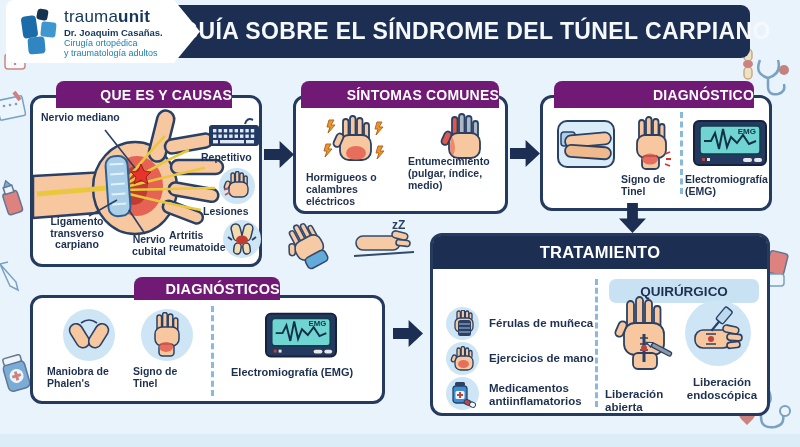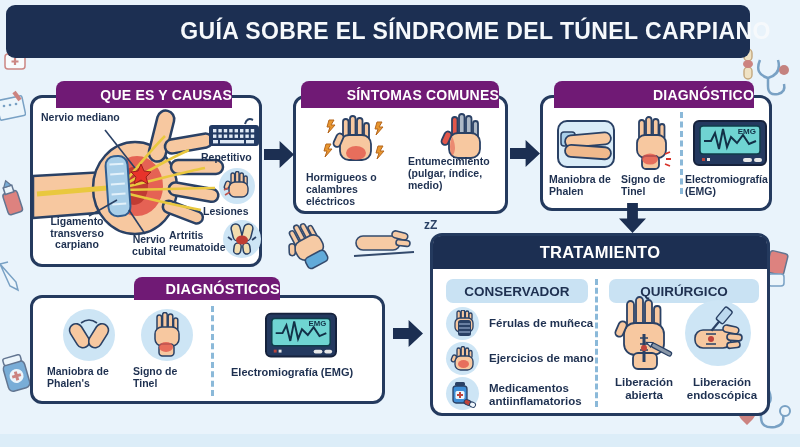--- a/index.html
+++ b/index.html
@@ -60,21 +60,21 @@
     color:#fff; font-weight:bold; font-size:16.5px; letter-spacing:.3px;
   }
   .pill {
     position:absolute; height:24px; background:#c9e2f3; border-radius:7px;
     display:flex; align-items:center; justify-content:center;
     color:#1e3050; font-weight:bold; font-size:13.5px;
   }
   .row-label { position:absolute; font-weight:bold; font-size:11.5px; color:#1e3050; line-height:1.12; }
 
   .decor { position:absolute; opacity:.7; z-index:0; }
-  .sleep-z { position:absolute; color:#2a4165; font-weight:bold; font-size:12px; z-index:1;margin-left:32px; }
+  .sleep-z { position:absolute; color:#2a4165; font-weight:bold; font-size:12px; z-index:1; }
 </style>
 </head>
 <body>
 
 <div id="stage">
 
   <svg class="decor" style="left:4px;top:50px" width="22" height="20" viewBox="0 0 22 20">
     <rect x="1" y="4" width="20" height="15" rx="3" fill="#fff" stroke="#c05a52" stroke-width="1.5"></rect>
     <rect x="8" y="1" width="6" height="4" rx="1.5" fill="none" stroke="#c05a52" stroke-width="1.5"></rect>
     <path d="M11 8 v7 M7.5 11.5 h7" stroke="#c05a52" stroke-width="2.2"></path>
@@ -144,20 +144,34 @@
       <rect x="4" y="14" width="44" height="14" rx="7"></rect>
       <rect x="40" y="10" width="16" height="7" rx="3.5" transform="rotate(14 48 13)"></rect>
       <rect x="44" y="18" width="14" height="6" rx="3" transform="rotate(6 51 21)"></rect>
     </g>
     <path d="M2 34 L62 30" stroke="#2a4165" stroke-width="2"></path>
   </svg>
   <span class="sleep-z" style="left:392px;top:218px">zZ</span>
 
   <div class="title-band">
     <span class="title">GUÍA SOBRE EL SÍNDROME DEL TÚNEL CARPIANO</span>
+  </div>
+  <div class="logo-panel">
+    <svg class="logo-mark" width="42" height="48" viewBox="0 0 42 48">
+      <rect x="3" y="8" width="15" height="22" rx="4" fill="#1b6ca8" transform="rotate(-8 10 19)"></rect>
+      <rect x="18" y="1" width="11" height="11" rx="3" fill="#16324f" transform="rotate(10 23 6)"></rect>
+      <rect x="22" y="14" width="15" height="15" rx="3" fill="#3f97d0" transform="rotate(6 29 21)"></rect>
+      <rect x="9" y="29" width="17" height="17" rx="4" fill="#2f86c3" transform="rotate(-5 17 37)"></rect>
+    </svg>
+    <div class="logo-text">
+      <div class="brand"><span>trauma</span><b>unit</b></div>
+      <div class="doctor">Dr. Joaquim Casañas.</div>
+      <div class="spec">Cirugía ortopédica</div>
+      <div class="spec">y traumatología adultos</div>
+    </div>
   </div>
 
   <div class="tab" style="left:56px;top:81px;width:176px;height:27px">
     <span>QUE ES Y CAUSAS</span>
   </div>
   <div class="box" style="left:30px;top:95px;width:232px;height:172px">
     <svg class="abs" style="left:0;top:0" width="226" height="166" viewBox="0 0 226 166">
 
       <path d="M0 78 L72 74 L76 114 L0 120 Z" fill="#f7c8a0" stroke="#2a4165" stroke-width="2.5"></path>
 
@@ -299,21 +313,20 @@
   <div class="tab" style="left:554px;top:81px;width:200px;height:27px">
     <span>DIAGNÓSTICO</span>
   </div>
   <div class="box" style="left:540px;top:95px;width:232px;height:116px">
     <svg class="abs" style="left:14px;top:22px" width="58" height="48" viewBox="0 0 58 48">
       <rect x="1" y="1" width="56" height="46" rx="9" fill="#d9ecf8" stroke="#2a4165" stroke-width="2"></rect>
       <rect x="4" y="12" width="14" height="14" rx="3" fill="#a9cfe9" stroke="#2a4165" stroke-width="1.5"></rect>
       <rect x="8" y="14" width="46" height="12" rx="6" fill="#f7c8a0" stroke="#2a4165" stroke-width="1.8" transform="rotate(-5 30 20)"></rect>
       <rect x="8" y="26" width="46" height="12" rx="6" fill="#f0b98c" stroke="#2a4165" stroke-width="1.8" transform="rotate(4 30 32)"></rect>
     </svg>
-    <div class="cap" style="left:6px;top:76px;width:76px">Maniobra de Phalen</div>
 
     <svg class="abs" style="left:86px;top:18px" width="44" height="56" viewBox="0 0 44 56">
       <g stroke="#2a4165" stroke-width="1.8" fill="#f7c8a0">
         <rect x="10" y="4" width="5.5" height="20" rx="2.7"></rect>
         <rect x="17" y="1" width="5.5" height="23" rx="2.7"></rect>
         <rect x="24" y="3" width="5.5" height="21" rx="2.7"></rect>
         <rect x="30.5" y="8" width="5" height="16" rx="2.5"></rect>
         <rect x="8" y="19" width="29" height="23" rx="8"></rect>
         <rect x="13" y="40" width="17" height="13" rx="4"></rect>
       </g>
@@ -336,23 +349,20 @@
     </svg>
     <div class="cap" style="left:142px;top:76px;width:88px">Electromiografía (EMG)</div>
   </div>
 
   <div class="ar down" style="left:619px;top:203px"></div>
 
   <div class="box" style="left:430px;top:233px;width:340px;height:183px">
     <div class="treat-head">
       <span>TRATAMIENTO</span>
     </div>
-    <div class="pill" style="left:13px;top:43px;width:142px">
-      <span>CONSERVADOR</span>
-    </div>
     <div class="pill" style="left:176px;top:43px;width:150px">
       <span>QUIRÚRGICO</span>
     </div>
     <div class="vdash" style="left:162px;top:43px;height:128px"></div>
 
     <div class="circ" style="left:13px;top:71px;width:33px;height:33px">
       <svg width="26" height="28" viewBox="0 0 26 28">
         <g stroke="#2a4165" stroke-width="1.3" fill="#f7c8a0">
           <rect x="7" y="1" width="3.4" height="9" rx="1.7"></rect>
           <rect x="11.2" y="0" width="3.4" height="10" rx="1.7"></rect>
@@ -406,21 +416,21 @@
         <rect x="20" y="57" width="24" height="16" rx="5"></rect>
       </g>
       <path d="M31 38 V66" stroke="#2a4165" stroke-width="3"></path>
       <path d="M27 42 h8 M27 48 h8 M27 54 h8" stroke="#2a4165" stroke-width="1.4"></path>
       <circle cx="31" cy="52" r="3" fill="#c0453c"></circle>
       <g transform="rotate(28 46 52)">
         <rect x="38" y="50" width="22" height="4.5" rx="2" fill="#8a97a8" stroke="#2a4165" stroke-width="1.2"></rect>
         <path d="M38 50 l-6 3 6 2 z" fill="#dfe9f5" stroke="#2a4165" stroke-width="1.2"></path>
       </g>
     </svg>
-    <div class="row-label" style="left:172px;top:140px;width:78px;text-align:center">Liberación abierta</div>
+    <div class="row-label" style="left:172px;top:152px;width:78px;text-align:left">Liberación abierta</div>
 
     <div class="circ" style="left:252px;top:64px;width:66px;height:66px">
       <svg width="58" height="58" viewBox="0 0 58 58">
         <g stroke="#2a4165" stroke-width="1.6" fill="#f7c8a0">
           <rect x="6" y="26" width="36" height="18" rx="8"></rect>
           <rect x="34" y="22" width="16" height="7" rx="3.5" transform="rotate(12 42 25)"></rect>
           <rect x="38" y="30" width="15" height="6.5" rx="3.2" transform="rotate(4 45 33)"></rect>
           <rect x="38" y="38" width="13" height="6" rx="3" transform="rotate(-6 44 41)"></rect>
         </g>
         <g transform="rotate(40 30 20)">

